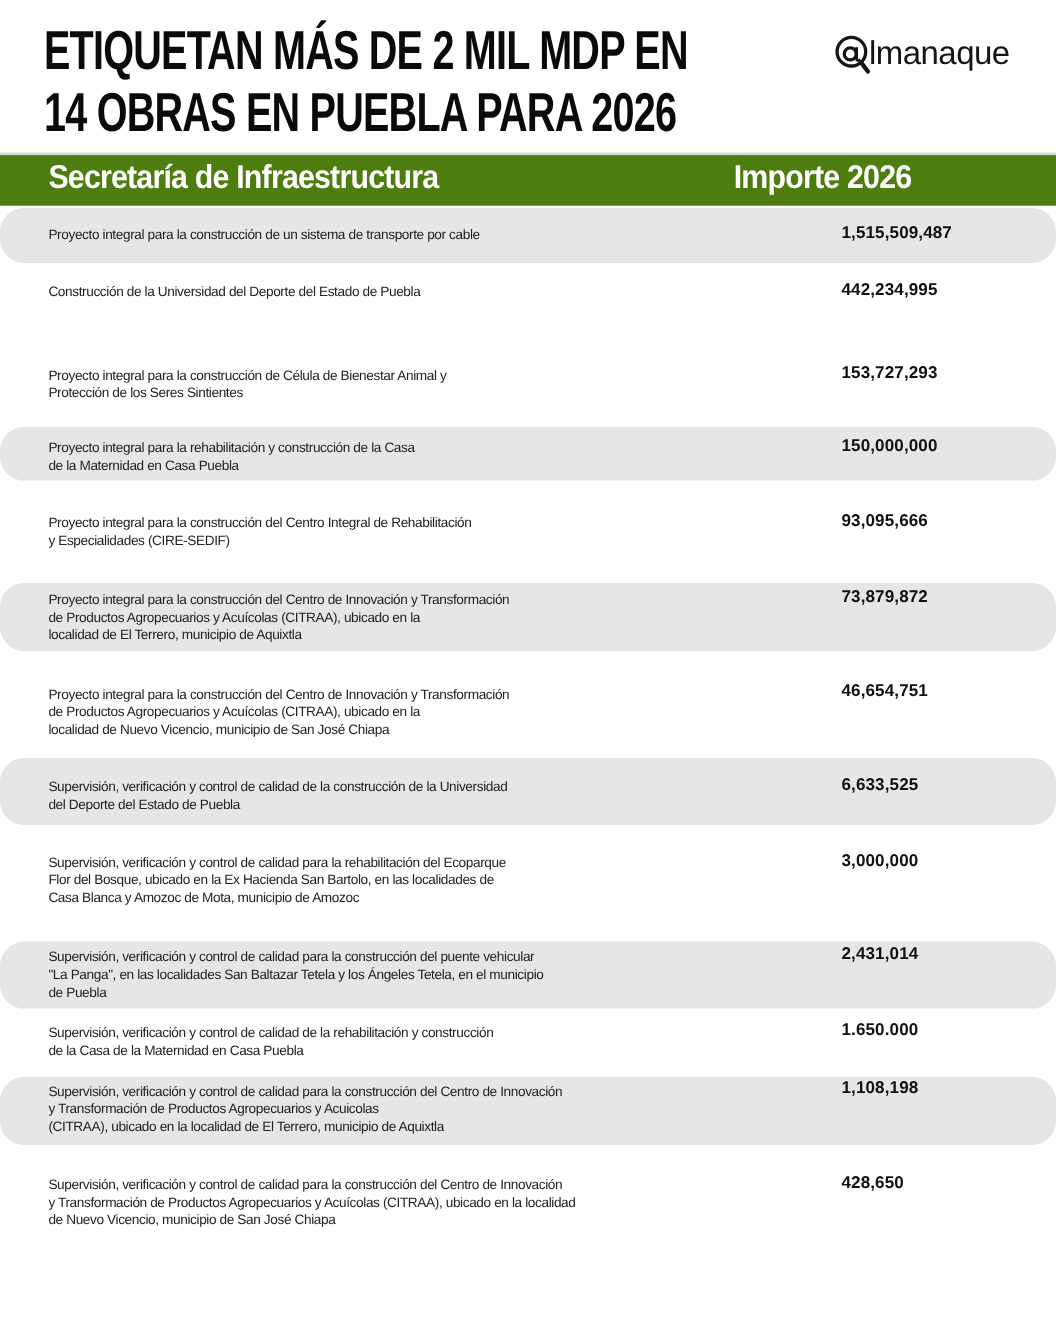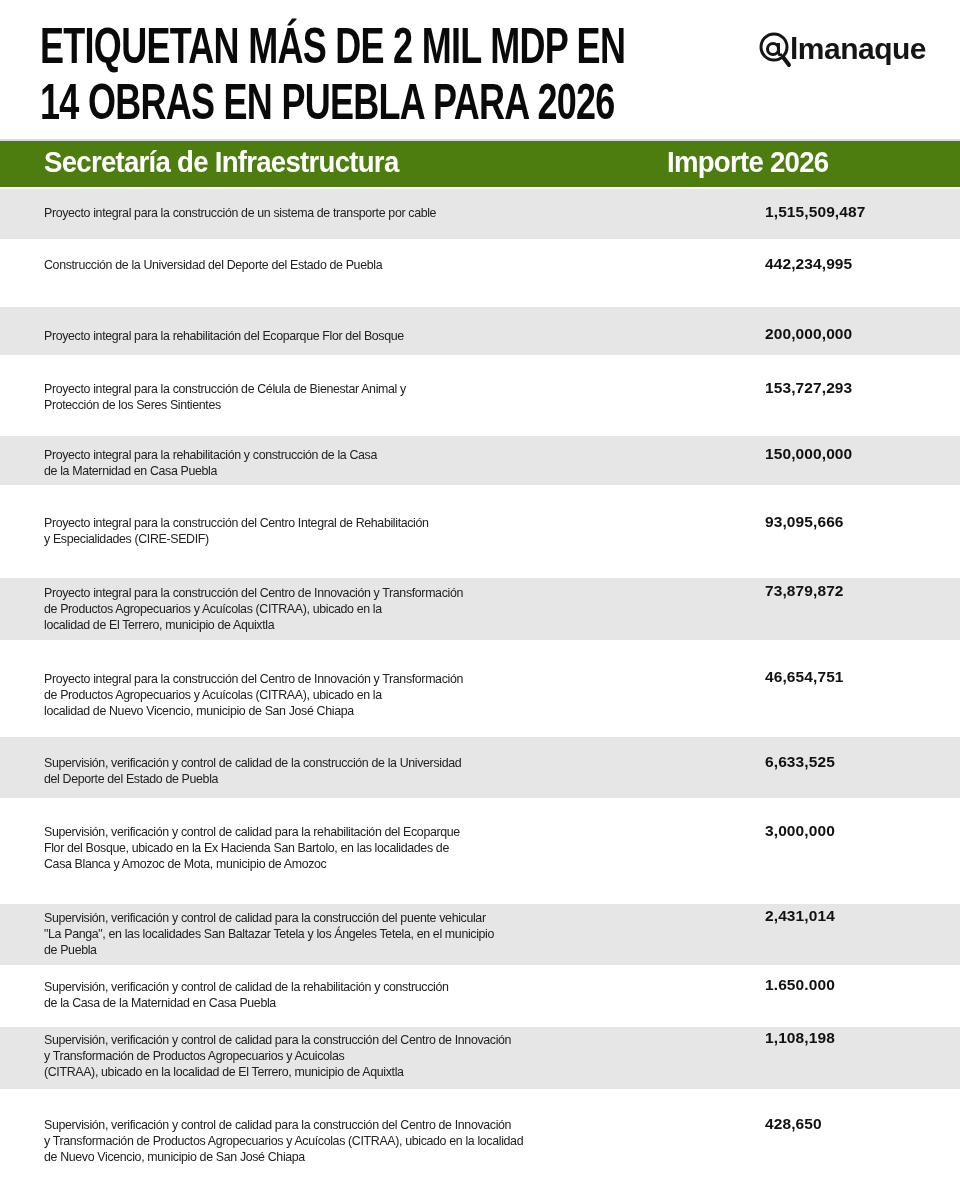--- a/index.html
+++ b/index.html
@@ -18,21 +18,21 @@
     transform-origin: left center;
     white-space: nowrap;
     text-transform: uppercase;
   }
 
   .brand { position: absolute; left: 758px; top: 30px; display: flex; align-items: center; }
   .brand-icon { width: 34px; height: 38px; position: relative; }
   .brand-icon svg { display: block; }
   .brand-text {
     font-family: "Liberation Sans", sans-serif;
-    font-weight: 700;
+    font-weight: 400;
     font-size: 30px;
     color: #151515;
     letter-spacing: -0.5px;
     margin-left: -2px;
   }
 
   .table-header {
     position: absolute; left: 0; top: 139px; width: 960px; height: 48px;
     background: #4d7c0f;
     border-top: 2px solid #d9d9d9;
@@ -46,21 +46,21 @@
   }
   .th-right {
     position: absolute; left: 667px; top: 4px;
     font-weight: 700; font-size: 30px; color: #ffffff;
     letter-spacing: -0.8px;
     transform: scaleX(0.92); transform-origin: left center;
     white-space: nowrap;
   }
 
   .rows { position: absolute; left: 0; top: 189px; width: 960px; }
-  .row { position: relative; width: 960px; }
+  .row { position: relative; width: 960px; border-radius: 22px; }
   .row.gray { background: #e6e6e6; }
   .row.white { background: #ffffff; }
   .desc {
     position: absolute; left: 44px;
     font-size: 12.4px; line-height: 16px; color: #222222;
     letter-spacing: -0.35px;
     white-space: pre-line;
   }
   .amount {
     position: absolute; left: 717px;
@@ -97,24 +97,20 @@
 </div>
 
 <div class="rows">
   <div class="row gray" style="height:50px">
     <div class="desc" style="top:16px">Proyecto integral para la construcción de un sistema de transporte por cable</div>
     <div class="amount" style="top:14px">1,515,509,487</div>
   </div>
   <div class="row white" style="height:68px">
     <div class="desc" style="top:18px">Construcción de la Universidad del Deporte del Estado de Puebla</div>
     <div class="amount" style="top:16px">442,234,995</div>
-  </div>
-  <div class="row gray" style="height:48px">
-    <div class="desc" style="top:21px">Proyecto integral para la rehabilitación del Ecoparque Flor del Bosque</div>
-    <div class="amount" style="top:18px">200,000,000</div>
   </div>
   <div class="row white" style="height:81px">
     <div class="desc" style="top:26px">Proyecto integral para la construcción de Célula de Bienestar Animal y
 Protección de los Seres Sintientes</div>
     <div class="amount" style="top:24px">153,727,293</div>
   </div>
   <div class="row gray" style="height:49px">
     <div class="desc" style="top:11px">Proyecto integral para la rehabilitación y construcción de la Casa
 de la Maternidad en Casa Puebla</div>
     <div class="amount" style="top:9px">150,000,000</div>

